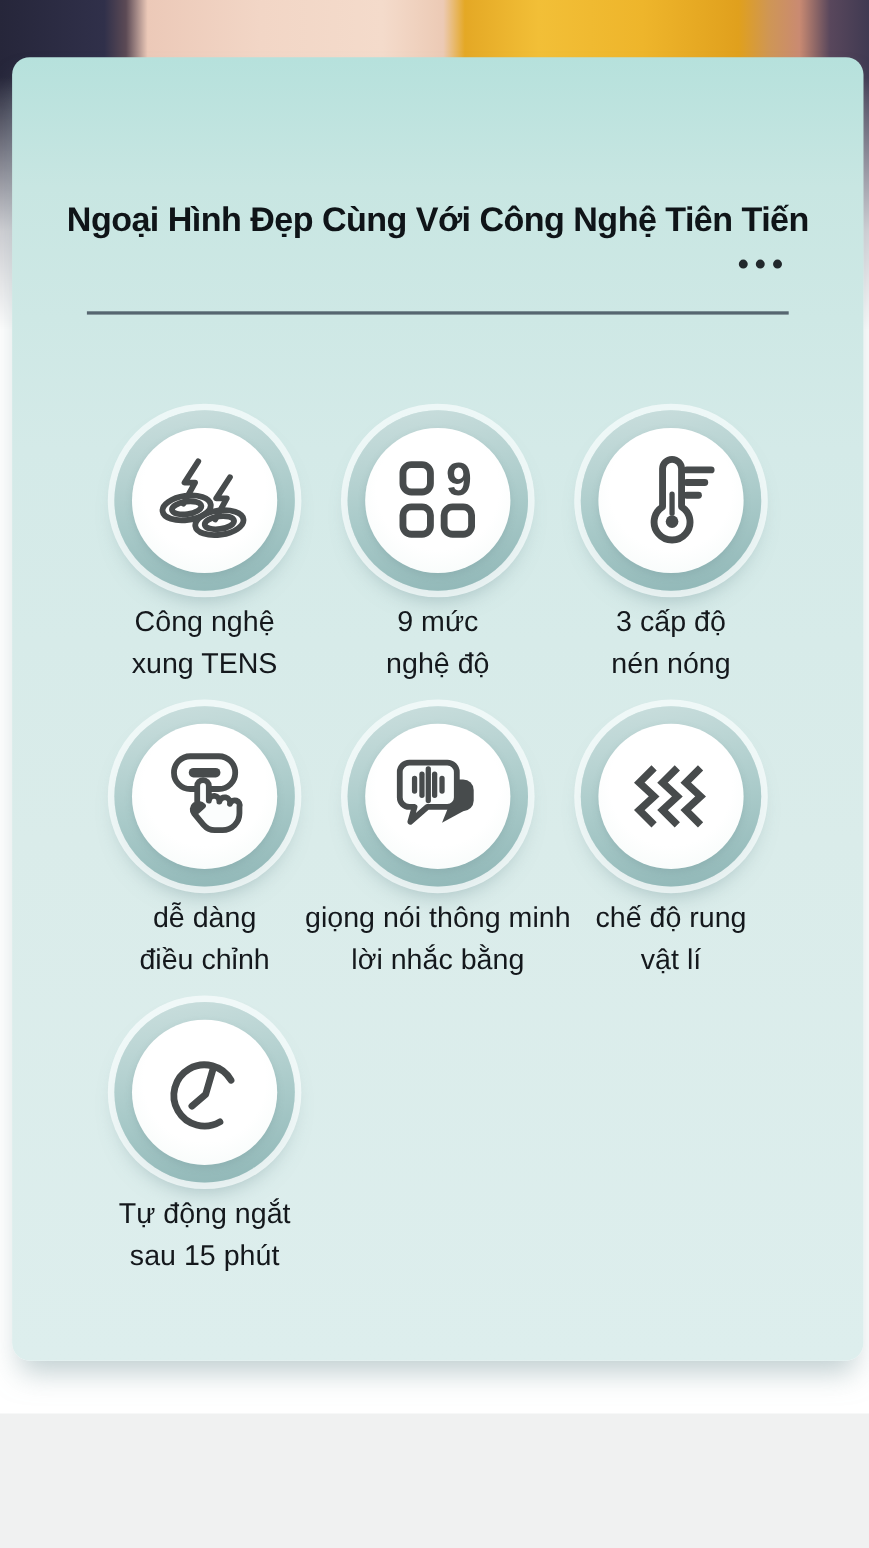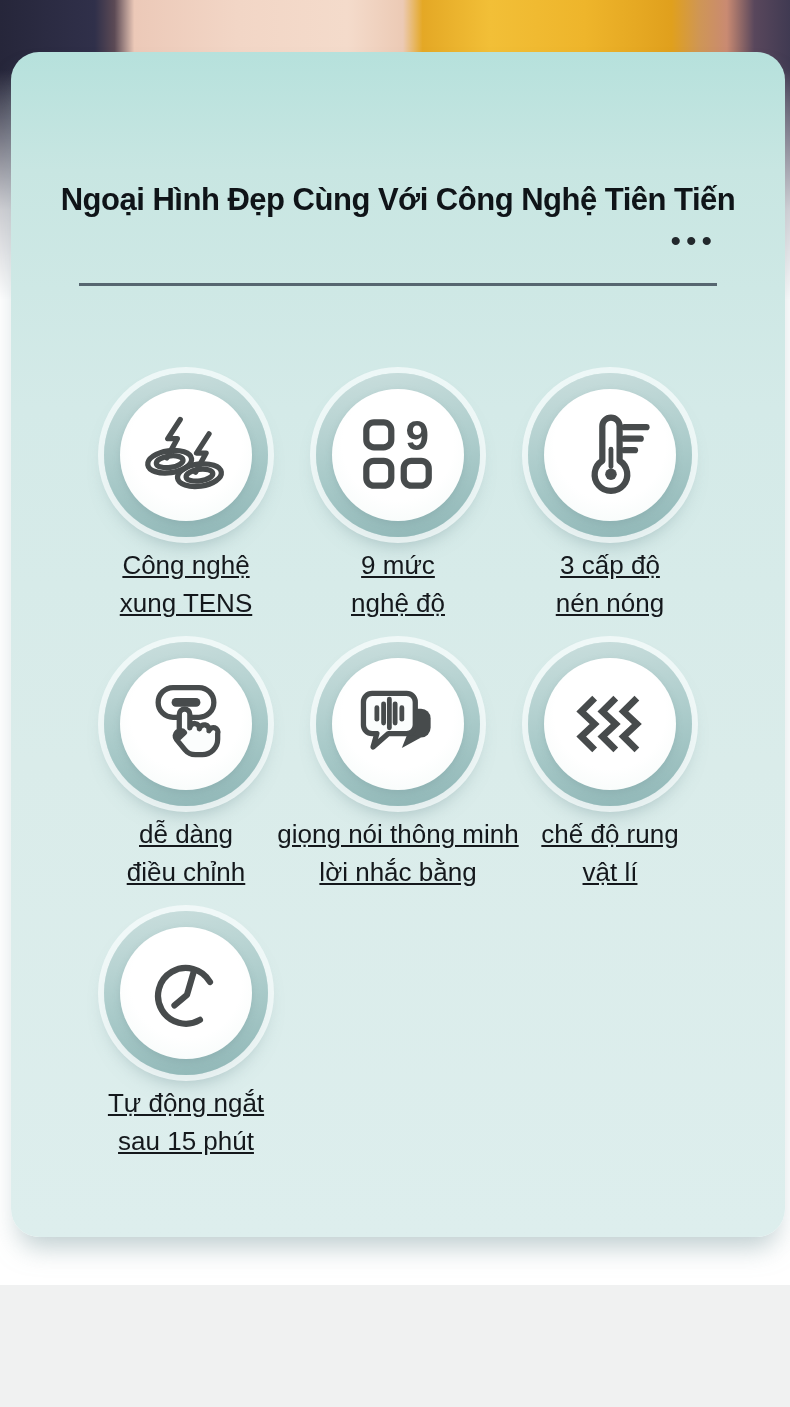--- a/index.html
+++ b/index.html
@@ -11,21 +11,21 @@
     position:absolute;top:0;left:0;width:790px;height:320px;
     background:
       linear-gradient(180deg, rgba(255,255,255,0) 70px, rgba(255,255,255,.78) 210px, #ffffff 300px),
       linear-gradient(90deg,
         #26263a 0%, #30304a 12%, #5c4a55 14.5%, #ecc9b8 17%, #f2d6c6 30%,
         #f4dbcb 44%, #eccab5 51%, #e4a825 53.5%, #f2bf37 62%, #eeb52b 74%,
         #e0a01d 85%, #cf9655 88.5%, #c98a72 92%, #59475c 95.5%, #403a52 100%);
   }
   .bottom-band{position:absolute;left:0;bottom:0;width:790px;height:122px;background:#f0f1f1;}
   .card{
-    position:absolute;left:11px;top:52px;width:774px;height:1185px;border-radius:28px;
+    position:absolute;left:11px;top:52px;width:774px;height:1185px;border-radius:16px;
     background:linear-gradient(180deg,#b6e1dc 0%,#c8e6e2 10%,#d4eae8 30%,#daecea 60%,#ddeeed 100%);
     box-shadow:0 18px 26px -8px rgba(138,166,170,.55);
   }
   .title{
     margin:0;padding-top:126px;text-align:center;white-space:nowrap;
     font-size:31px;line-height:44px;font-weight:bold;letter-spacing:-.5px;color:#0f1418;
   }
   .dots{
     margin-top:4px;text-align:right;padding-right:68px;
     font-size:30px;line-height:30px;letter-spacing:5px;color:#22282c;
@@ -42,21 +42,21 @@
     background:linear-gradient(170deg,#cbdfde 0%,#a9cac9 55%,#8fb6b6 100%);
     box-shadow:0 0 0 6px rgba(250,253,253,.7), 0 12px 18px -4px rgba(120,152,155,.5);
   }
   .inner{
     width:132px;height:132px;border-radius:50%;
     display:flex;align-items:center;justify-content:center;
     background:radial-gradient(circle at 50% 42%, #ffffff 55%, #f7fbfa 82%, #eef5f4 100%);
     box-shadow:0 3px 7px rgba(116,148,150,.28);
   }
   .icon-svg{width:96px;height:96px;display:block;}
-  .label{margin-top:9px;text-align:center;font-size:26px;line-height:38px;color:#14181c;white-space:nowrap;text-decoration:underline;}
+  .label{margin-top:9px;text-align:center;font-size:26px;line-height:38px;color:#14181c;white-space:nowrap;}
 </style>
 </head>
 <body>
 
 <div class="photo-strip"></div>
 <div class="bottom-band"></div>
 
 <section class="card">
   <h1 class="title">Ngoại Hình Đẹp Cùng Với Công Nghệ Tiên Tiến</h1>
   <div class="dots">•••</div>

